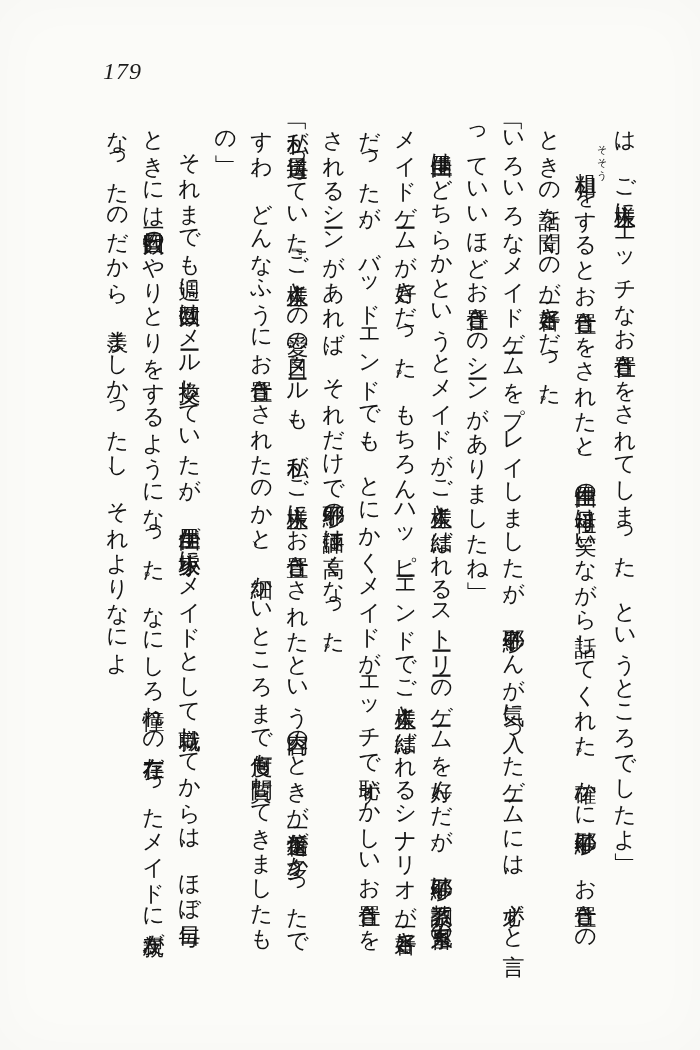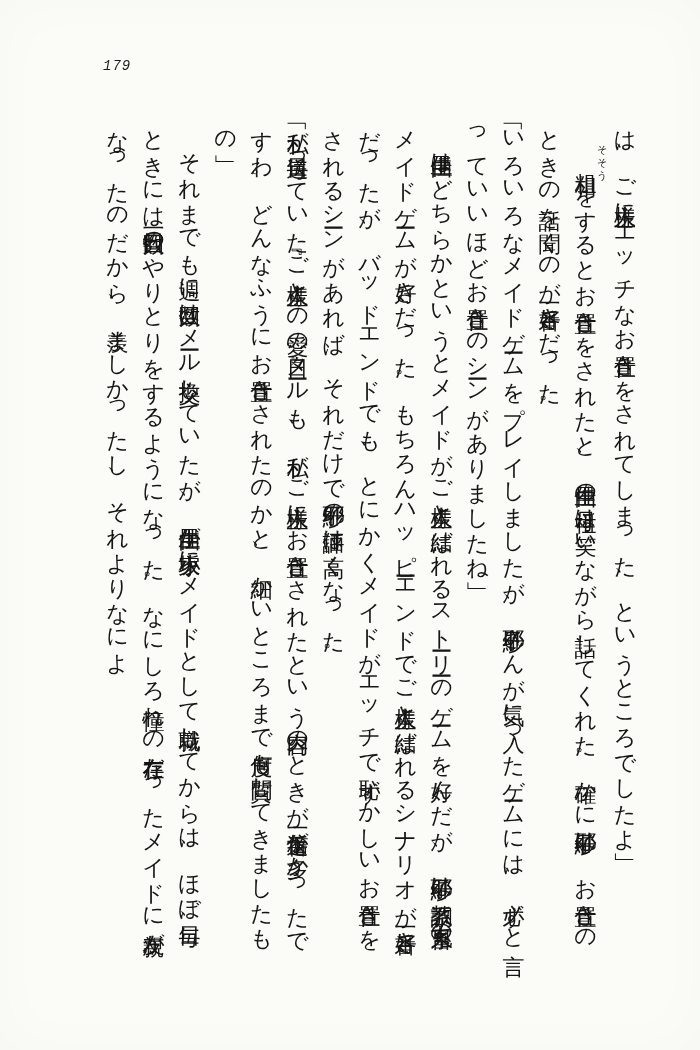--- a/index.html
+++ b/index.html
@@ -16,23 +16,23 @@
   .book-page {
     position: absolute;
     inset: 0;
     background: #fbfbf8;
     box-shadow: inset 0 0 60px rgba(0,0,0,0.02);
   }
   .page-number {
     position: absolute;
     left: 103px;
     top: 58px;
-    font-family: Liberation Mono, monospace;
+    font-family: Liberation Serif, serif;
     font-style: italic;
-    font-size: 14px;
+    font-size: 24px;
     color: #1c1c1c;
     letter-spacing: 1px;
   }
   .text-block {
     position: absolute;
     top: 116px;
     right: 57px;
     height: 840px;
     width: 580px;
     writing-mode: vertical-rl;

